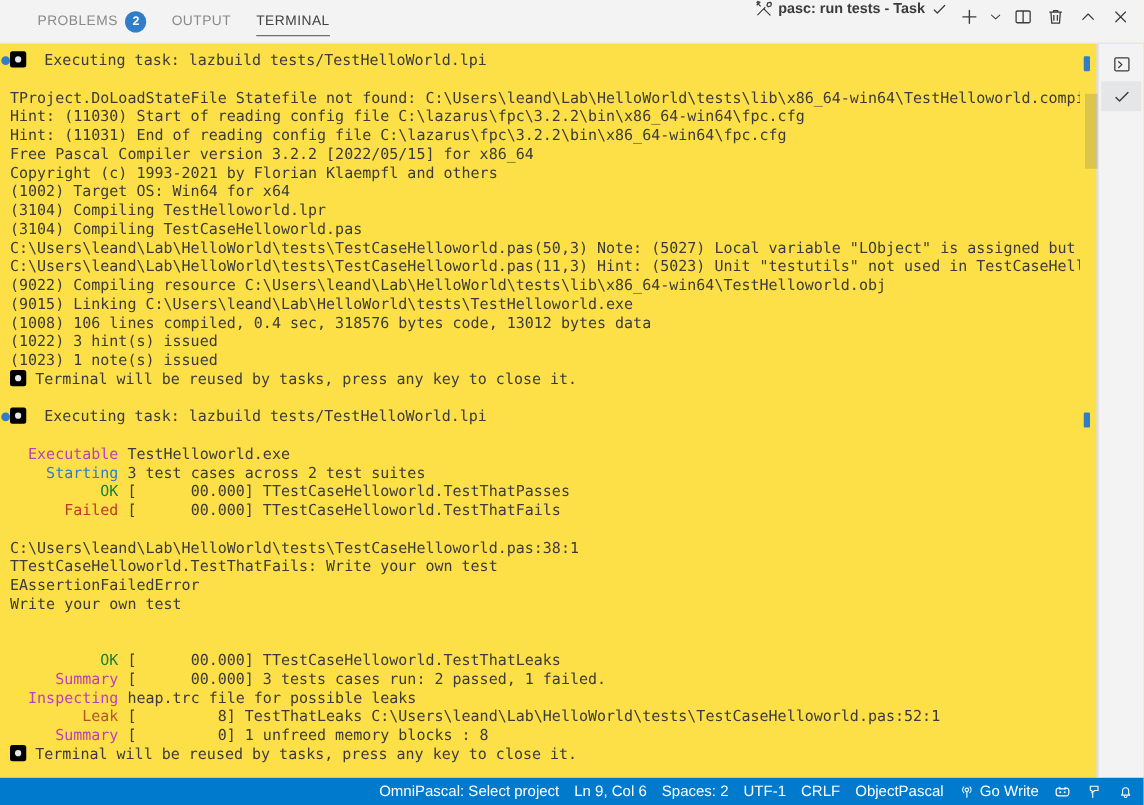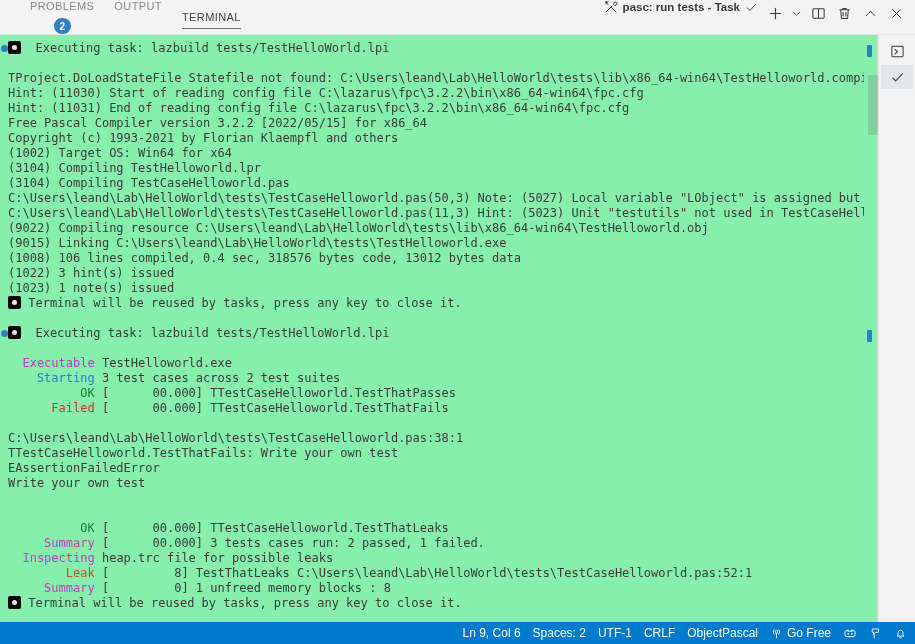--- a/index.html
+++ b/index.html
@@ -21,21 +21,21 @@
   }
   .tabs { display: flex; align-items: stretch; padding-left: 20px; }
   .tab {
     display: flex; align-items: center; gap: 6px;
     padding: 0 10px;
     font-size: 11px; letter-spacing: .4px;
     color: #424242; text-transform: uppercase;
     position: relative; cursor: pointer;
     white-space: nowrap;
   }
-  .tab.inactive { color: #8a8a8a; flex-direction: column; }
+  .tab.inactive { color: #8a8a8a; }
   .tab.active::after {
     content: ""; position: absolute; left: 10px; right: 10px; bottom: 5px;
     height: 1px; background: #6f6f6f;
   }
   .badge {
     background: #2f7ec7; color: #fff; border-radius: 9px;
     min-width: 17px; height: 17px; padding: 0 5px;
     font-size: 10px; font-weight: bold; letter-spacing: 0;
     display: flex; align-items: center; justify-content: center;
   }
@@ -53,21 +53,21 @@
     width: 26px; height: 26px;
     display: flex; align-items: center; justify-content: center;
     cursor: pointer; color: #3b3b3b;
   }
   .hdr-btn.narrow { width: 17px; }
   svg { display: block; }
 
   
   .terminal-wrap {
     flex: 1; position: relative; display: flex;
-    background: #86efac; overflow: hidden;
+    background: #fde047; overflow: hidden;
   }
   .terminal {
     flex: 1; position: relative;
     padding: 6px 0 0 8px;
     font-family: "DejaVu Sans Mono", "Liberation Mono", monospace;
     font-size: 12px;
     line-height: 15px;
     color: #3b3b3b;
     white-space: pre;
     overflow: hidden;
@@ -249,20 +249,23 @@
           </svg>
         </span>
       </div>
     </div>
   </div>
 
   <div class="statusbar">
     <div class="sb-spacer"></div>
 
     <div class="sb-item">
+      <span>OmniPascal: Select project</span>
+    </div>
+    <div class="sb-item">
       <span>Ln 9, Col 6</span>
     </div>
     <div class="sb-item">
       <span>Spaces: 2</span>
     </div>
     <div class="sb-item">
       <span>UTF-1</span>
     </div>
     <div class="sb-item">
       <span>CRLF</span>
@@ -271,21 +274,21 @@
       <span>ObjectPascal</span>
     </div>
     <div class="sb-item">
       <span>
         <svg width="13" height="13" viewBox="0 0 16 16" fill="none" stroke="#ffffff" stroke-width="1.1">
           <circle cx="8" cy="6" r="1.7"></circle>
           <path d="M5 3.2a4 4 0 000 5.6M11 3.2a4 4 0 010 5.6" stroke-linecap="round"></path>
           <path d="M8 7.8v5.4" stroke-linecap="round"></path>
         </svg>
       </span>
-      <span>Go Free</span>
+      <span>Go Write</span>
     </div>
     <div class="sb-item">
       <span>
         <svg width="14" height="14" viewBox="0 0 16 16" fill="none" stroke="#ffffff" stroke-width="1.1">
           <path d="M2.2 7.2a2 2 0 013.4-1.4h4.8A2 2 0 0113.8 7.2v2.6a2.4 2.4 0 01-2.4 2.4H4.6A2.4 2.4 0 012.2 9.8z"></path>
           <circle cx="6" cy="9" r="0.9" fill="#fff" stroke="none"></circle>
           <circle cx="10" cy="9" r="0.9" fill="#fff" stroke="none"></circle>
           <path d="M5.6 5.8V4.4M10.4 5.8V4.4" stroke-linecap="round"></path>
         </svg>
       </span>

